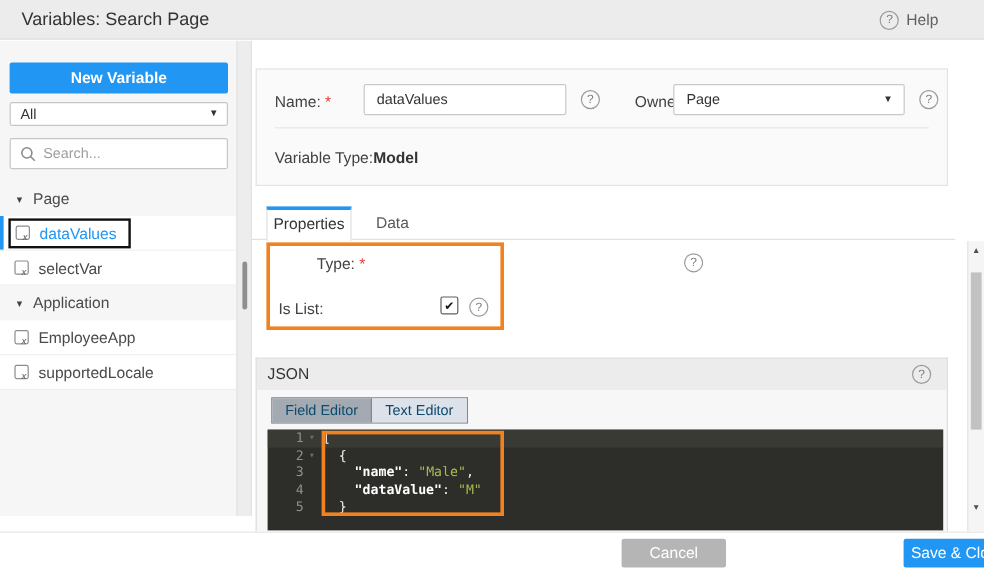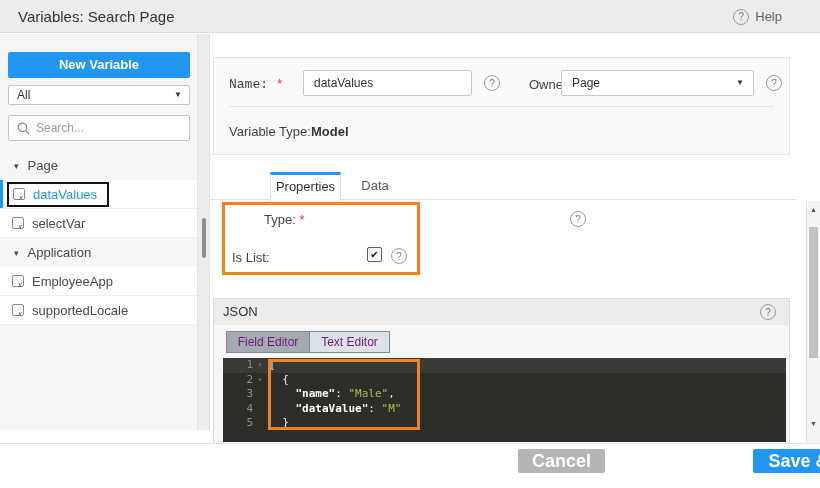--- a/index.html
+++ b/index.html
@@ -44,36 +44,36 @@
   .req{color:#e53935;}
   .input-name{position:absolute;left:89px;top:12px;width:169px;height:26px;border:1px solid #c9c9c9;border-radius:2px;background:#fff;font-size:12px;color:#333;padding:0 10px;font-family:"Liberation Sans",sans-serif;}
   .selbox{position:absolute;height:26px;background:#fff;border:1px solid #c9c9c9;border-radius:2px;font-size:12px;color:#333;line-height:24px;padding-left:10px;cursor:pointer;}
   .selbox .dd{position:absolute;right:9px;top:0;line-height:24px;font-size:8px;color:#333;}
   .selbox .chev{position:absolute;right:9px;top:0;line-height:22px;font-size:14px;color:#b9b9b9;}
   .panel-div{position:absolute;left:15px;right:15px;top:48px;border-top:1px solid #e6e6e6;}
   .vtype-val{position:absolute;left:97px;top:66px;font-size:13px;font-weight:700;color:#333;}
 
   
   .tab-bar{position:absolute;left:0;right:0;top:138px;height:28px;border-bottom:1px solid #e0e0e0;}
-  .tab{position:absolute;top:0;font-size:13px;text-align:center;cursor:pointer;margin-left:48px;}
+  .tab{position:absolute;top:0;font-size:13px;text-align:center;cursor:pointer;}
   .tab-props{left:12px;width:71px;height:29px;background:#fff;border:1px solid #e0e0e0;border-top:3px solid #2196f3;border-bottom:none;color:#333;line-height:24px;z-index:2;}
   .tab-data{left:88px;width:58px;height:28px;color:#5a5a5a;line-height:28px;}
 
   
   .orange-box{border:3px solid #f08220;position:absolute;z-index:6;pointer-events:none;}
   .ob1{left:12px;top:168px;width:198px;height:73px;}
   .checkbox{position:absolute;left:157px;top:213px;width:15px;height:15px;border:1px solid #5f5f5f;border-radius:2px;background:#fff;display:flex;align-items:center;justify-content:center;font-size:10px;color:#111;cursor:pointer;}
 
   
   .json-panel{position:absolute;left:3px;top:264px;width:577px;height:145px;background:#f7f7f7;border:1px solid #ddd;border-bottom:none;}
   .json-header{position:relative;height:26px;background:#ececec;}
   .json-title{position:absolute;left:9px;line-height:26px;font-size:13px;color:#333;}
   .json-header .qicon{position:absolute;right:13px;top:5px;}
   .seg{position:absolute;left:12px;top:32px;height:22px;display:flex;border:1px solid #808893;cursor:pointer;}
-  .seg-btn{font-size:12px;color:#701a75;line-height:20px;text-align:center;}
+  .seg-btn{font-size:12px;color:#0c4a6e;line-height:20px;text-align:center;}
   .seg-field{width:83px;background:#a4aab2;border-right:1px solid #808893;}
   .seg-text{width:79px;background:#dde1e9;}
   .editor{position:absolute;left:9px;top:59px;width:563px;height:84px;background:#2d2d29;overflow:hidden;font-family:"DejaVu Sans Mono",monospace;font-size:11px;cursor:text;}
   .cline{display:flex;height:14.5px;line-height:14.5px;}
   .cline.first{background:#3a3a35;}
   .gut{width:46px;flex:none;display:flex;color:#8f9089;}
   .lnum{width:30px;text-align:right;}
   .fold{width:14px;text-align:center;font-size:8px;color:#70715f;line-height:14.5px;}
   .ctext{white-space:pre;color:#f0f0ea;}
   .tok-key{font-weight:700;color:#ffffff;}
@@ -82,21 +82,21 @@
 
   
   .vscroll{position:absolute;left:806px;top:201px;width:14px;height:242px;background:#f5f5f5;border-left:1px solid #e3e3e3;}
   .vs-arrow{position:absolute;left:0;right:0;text-align:center;font-size:7px;color:#4f4f4f;cursor:pointer;}
   .vs-up{top:5px;}
   .vs-down{bottom:16px;}
   .vs-thumb{position:absolute;left:2px;top:26px;width:9px;height:131px;background:#c2c2c2;cursor:grab;}
 
   
   .footer{position:absolute;left:0;top:443px;width:820px;height:45px;background:#fff;border-top:1px solid #e6e6e6;}
-  .fbtn{position:absolute;top:5px;height:24px;border-radius:2px;color:#fff;font-weight:700;font-size:18px;text-align:center;line-height:24px;cursor:pointer;}
+  .fbtn{position:absolute;top:5px;height:24px;border-radius:2px;color:#fff;font-weight:400;font-size:13px;text-align:center;line-height:24px;cursor:pointer;}
   .btn-cancel{left:518px;width:87px;background:#b5b5b5;}
   .btn-save{left:618px;width:87px;background:#8e8e8e;}
   .btn-saveclose{left:717px;width:91px;background:#2196f3;margin-left:36px;}
 </style>
 </head>
 <body>
 
 <div class="screen">
 
   <div class="titlebar">
@@ -160,21 +160,21 @@
     </div>
   </div>
 
   <div class="divider">
     <div class="thumb"></div>
   </div>
 
   <div class="main">
 
     <div class="top-panel">
-      <div class="flabel" style="left:15px;top:19px;font-family:Liberation Mono, monospace;"><span>Name:</span> <span class="req">*</span></div>
+      <div class="flabel" style="left:15px;top:19px;"><span>Name:</span> <span class="req">*</span></div>
       <input class="input-name" value="dataValues" style="">
       <span class="qicon" style="position:absolute;left:270px;top:17px;">
           <span>?</span>
         </span>
       <div class="flabel" style="left:315px;top:19px;"><span>Owner:</span> <span class="req">*</span></div>
       <div class="selbox" style="left:347px;top:12px;width:193px;">
         <span>Page</span>
         <span class="dd">▼</span>
       </div>
       <span class="qicon" style="position:absolute;left:552px;top:17px;">

